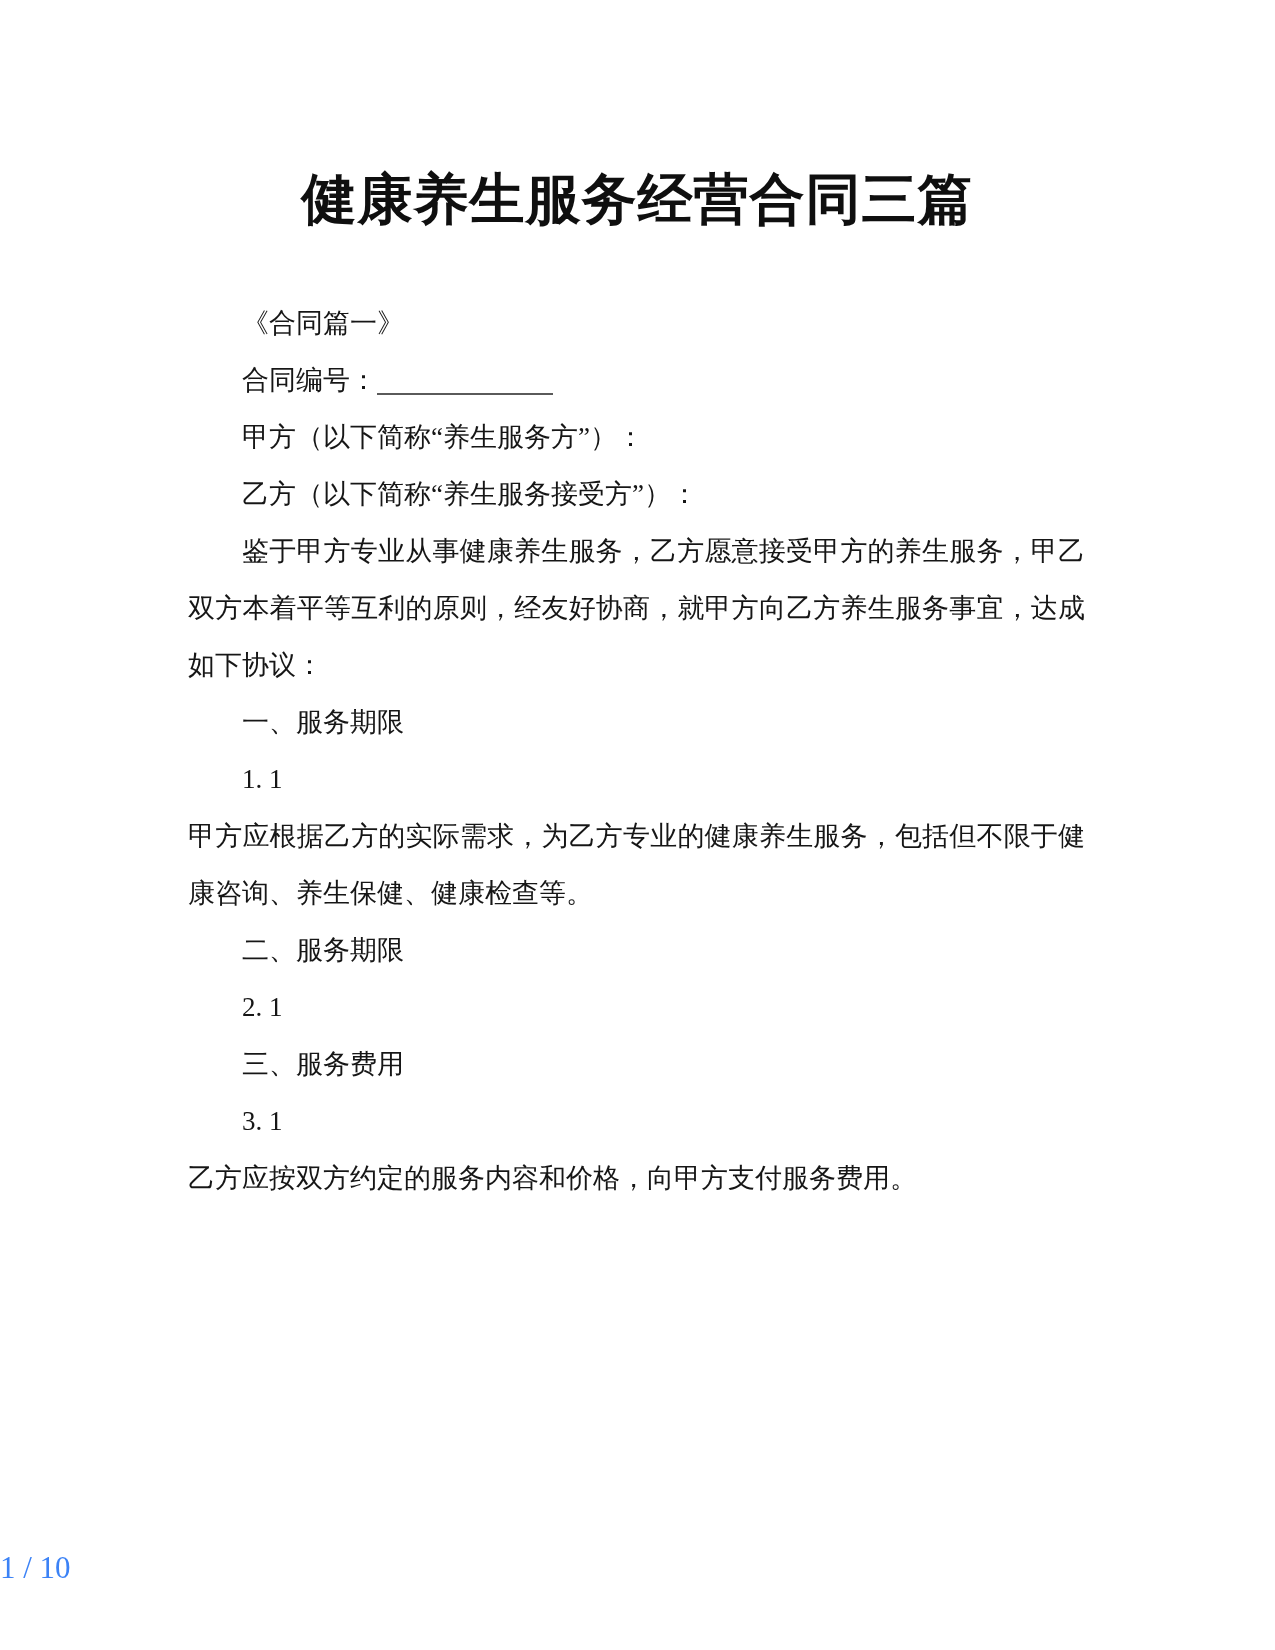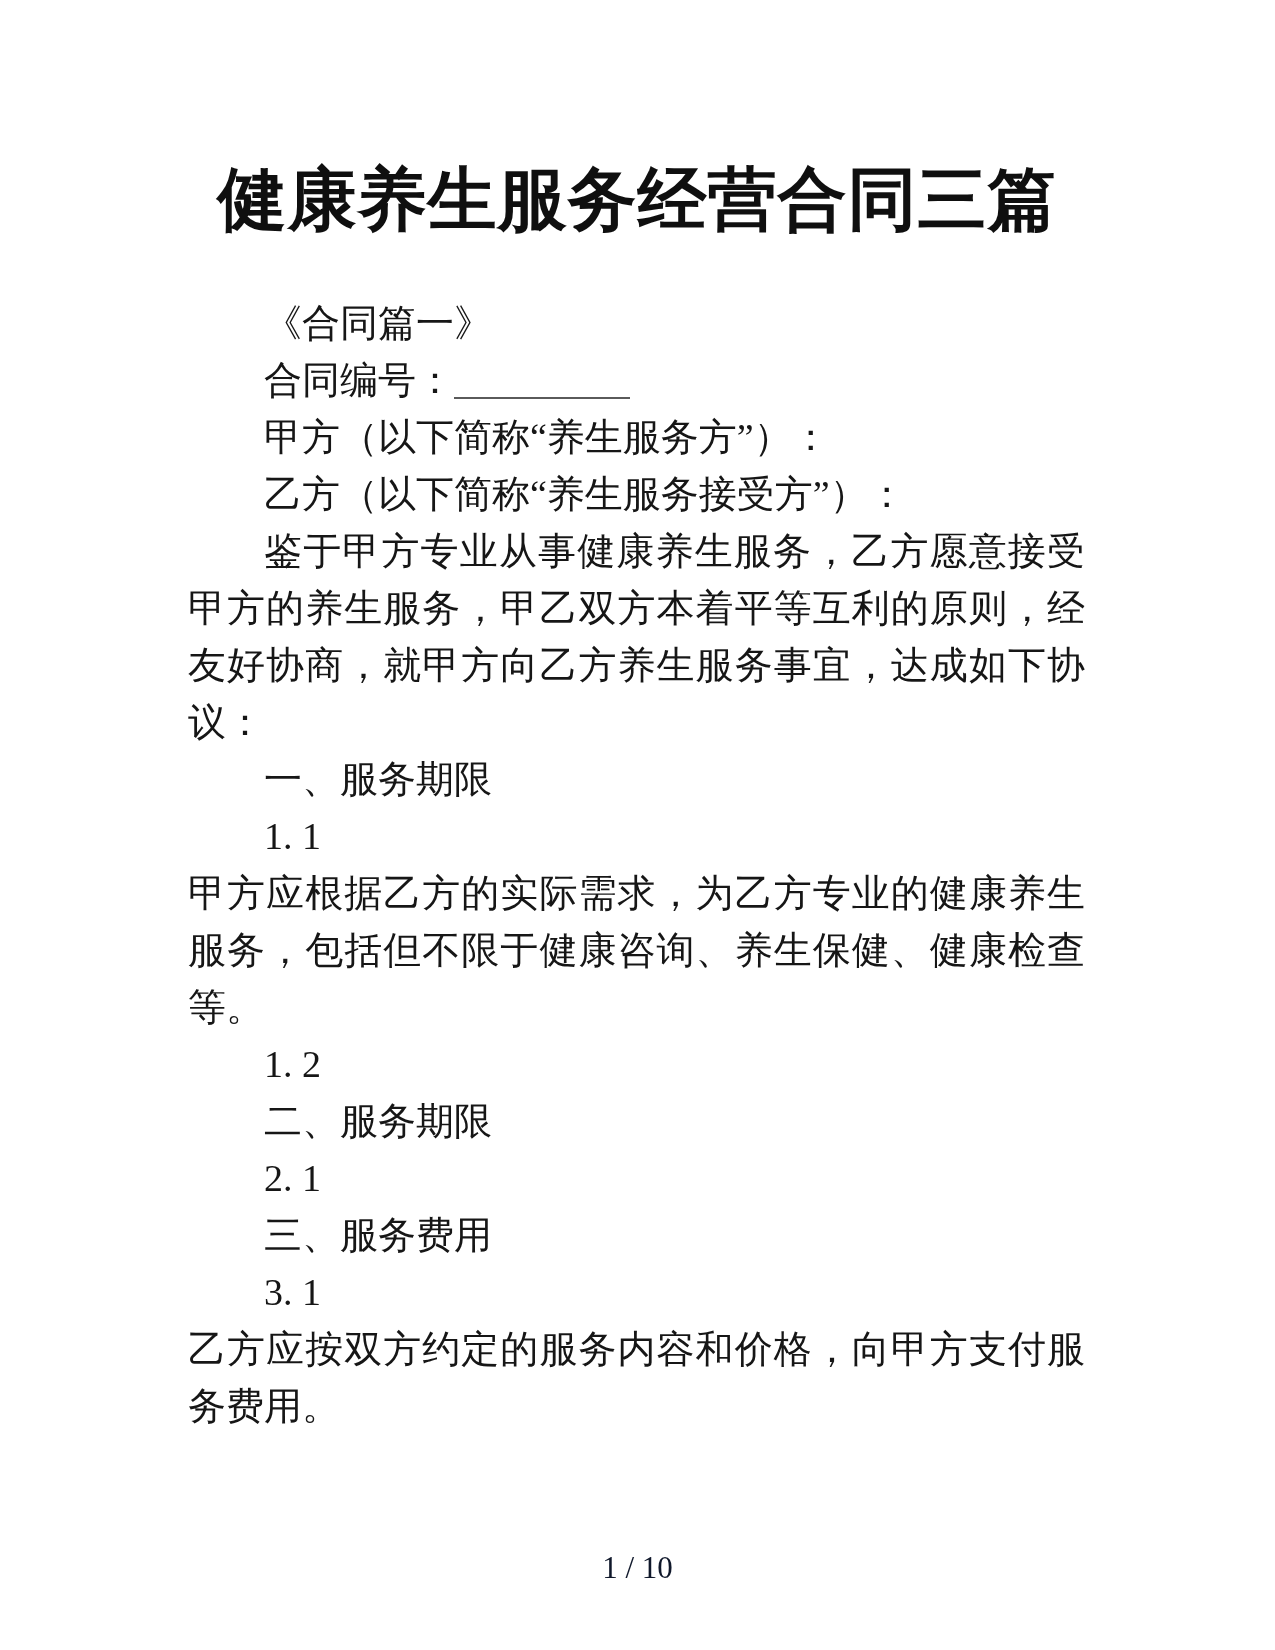--- a/index.html
+++ b/index.html
@@ -8,32 +8,32 @@
     width: 1275px;
     height: 1650px;
     background: #ffffff;
     overflow: hidden;
     font-family: "Liberation Serif", "DejaVu Serif", serif;
     color: #161616;
   }
   .doc-title {
     margin: 0;
     padding-top: 166px;
-    font-size: 69px;
+    font-size: 55px;
     line-height: 68px;
     font-weight: bold;
     letter-spacing: 1px;
     text-align: center;
     color: #0f0f0f;
     white-space: nowrap;
   }
   .doc-body {
     margin: 61px 0 0 188px;
     width: 897px;
-    font-size: 38px;
+    font-size: 27px;
     line-height: 57px;
   }
   p.para { margin: 0; padding: 0; }
   p.para.indent { text-indent: 2em; }
   p.para.justify {
     text-align: justify;
     word-break: break-all;
     line-break: anywhere;
   }
   .blank {
@@ -41,42 +41,40 @@
     height: 1em;
     border-bottom: 2px solid #5a5a5a;
     vertical-align: -6px;
   }
   .blank.gray { border-bottom-color: #ababab; }
   .page-footer {
     position: absolute;
     top: 1539px;
     left: 0;
     width: 1275px;
-    text-align: center;
     font-size: 31px;
     line-height: 57px;
-    color: #0f172a;
+    color: #3b82f6;
   }
 </style>
 </head>
 <body>
 
 <div class="page">
   <h1 class="doc-title">健康养生服务经营合同三篇</h1>
 
   <div class="doc-body" id="doc-body">
       <p class="para indent"><span>《合同篇一》</span></p>
       <p class="para indent"><span>合同编号：</span><span class="blank" style="width: 176px;"></span></p>
       <p class="para indent"><span>甲方（以下简称“养生服务方”）：</span></p>
       <p class="para indent"><span>乙方（以下简称“养生服务接受方”）：</span></p>
       <p class="para indent justify"><span>鉴于甲方专业从事健康养生服务，乙方愿意接受甲方的养生服务，甲乙双方本着平等互利的原则，经友好协商，就甲方向乙方养生服务事宜，达成如下协议：</span></p>
       <p class="para indent"><span>一、服务期限</span></p>
       <p class="para indent"><span>1. 1</span></p>
       <p class="para justify"><span>甲方应根据乙方的实际需求，为乙方专业的健康养生服务，包括但不限于健康咨询、养生保健、健康检查等。</span></p>
-      <p class="para indent"><span>1. 2</span></p>
       <p class="para indent"><span>二、服务期限</span></p>
       <p class="para indent"><span>2. 1</span></p>
       <p class="para indent"><span>三、服务费用</span></p>
       <p class="para indent"><span>3. 1</span></p>
       <p class="para justify"><span>乙方应按双方约定的服务内容和价格，向甲方支付服务费用。</span></p>
     </div>
 
   <div class="page-footer">
     <span>1 / 10</span>
   </div>

